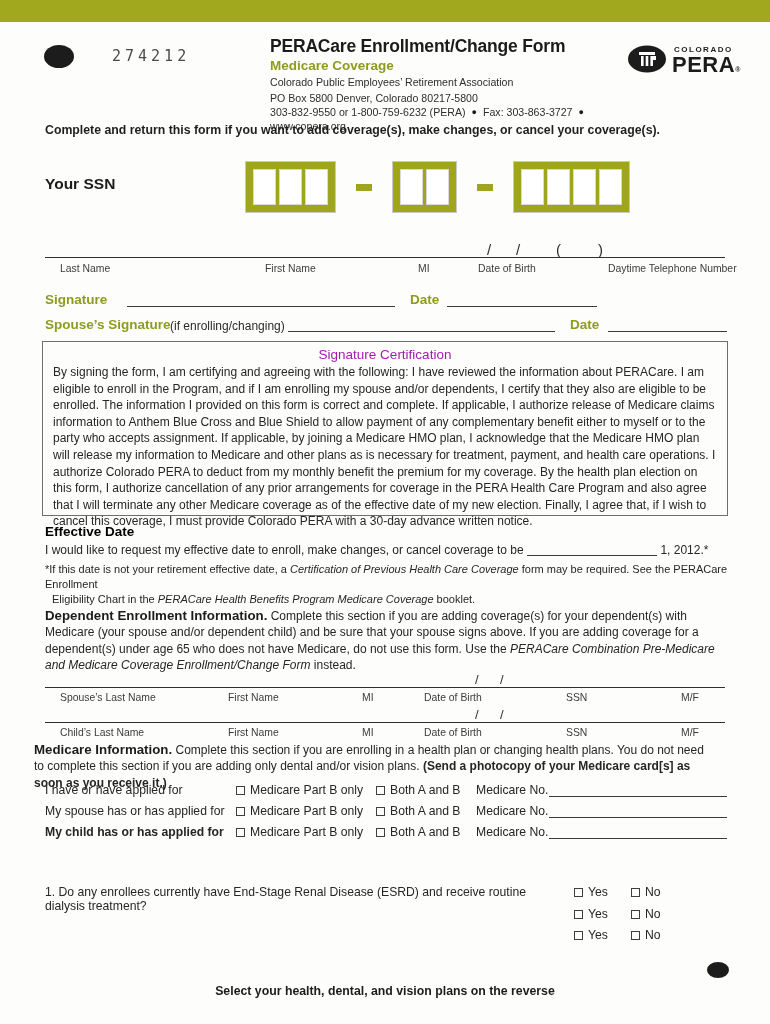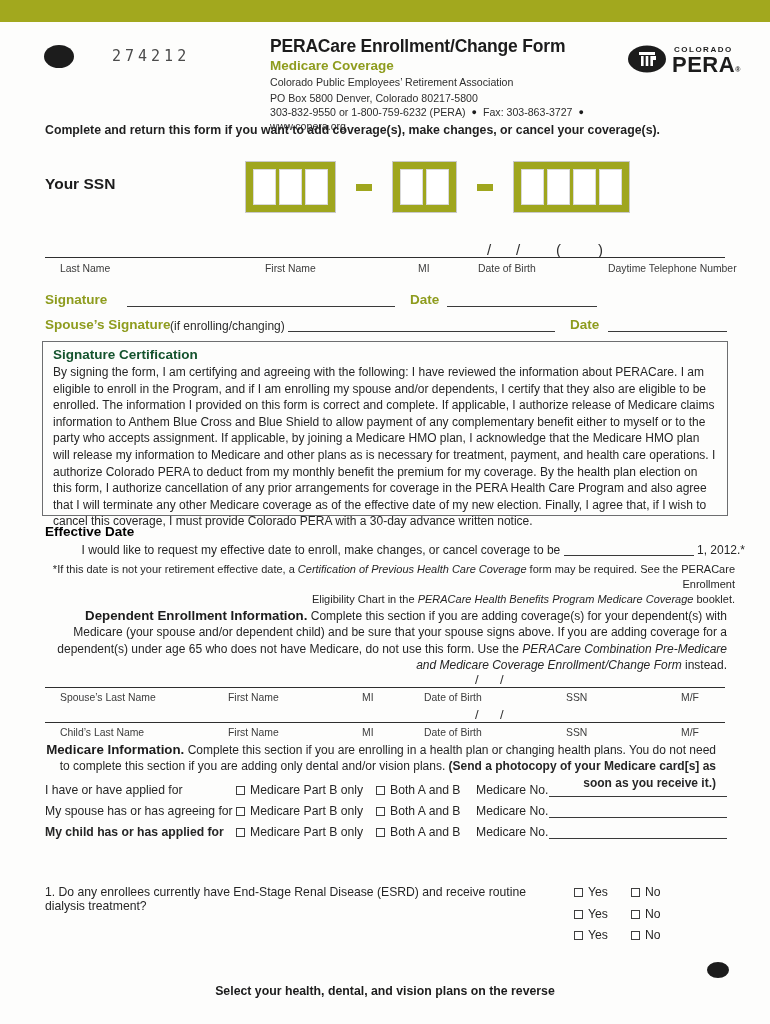--- a/index.html
+++ b/index.html
@@ -36,24 +36,24 @@
   .ssn-dash { width:16px; height:7px; background:#9FA61E; margin:0 21px; }
   .rule { position:absolute; border-bottom:1.3px solid #2f2f2f; }
   .mark { position:absolute; font-size:15px; color:#2f2f2f; }
   .ul-label { position:absolute; font-size:10.4px; color:#3c3c3c;text-align:center; }
   .sigrow { position:absolute; left:45px; width:682px; height:20px; }
   .sig-label { position:absolute; font-size:13.5px; font-weight:bold; color:#8E9C1E; white-space:nowrap; }
   .sig-note { position:absolute; font-size:12px; color:#2b2b2b; white-space:nowrap; }
   .blankline { position:absolute; border-bottom:1.3px solid #3a3a3a; height:15px; }
   .certbox { position:absolute; left:42px; top:341px; width:686px; height:175px;
              border:1.5px solid #6d6e70; padding:5px 10px 0 10px; background:#fdfdfc; }
-  .cert-title { font-size:13.5px; font-weight:bold; color:#14532d; margin-bottom:2px; }
+  .cert-title { font-size:13.5px; font-weight:normal; color:#a21caf; margin-bottom:2px;text-align:center; }
   .cert-body { font-size:12px; line-height:16.6px; color:#262626; }
   .sec-head { position:absolute; font-size:13.5px; font-weight:bold; color:#000000; }
-  .flow { position:absolute; font-size:12px; line-height:16.4px; color:#262626;text-align:right; }
+  .flow { position:absolute; font-size:12px; line-height:16.4px; color:#262626; }
   .runin-head { font-size:13.3px; font-weight:bold; color:#1c1c1c; }
   .em { font-style:italic; }
   .b { font-weight:bold; }
   .fn { font-size:11px; line-height:15px; color:#262626; }
   .inline-blank { display:inline-block; border-bottom:1.3px solid #3a3a3a; height:12px; vertical-align:-2px; }
   .checkbox { display:inline-block; width:9px; height:9px; border:1.4px solid #3f3f3f;
               margin-right:5px; vertical-align:-1px; background:#fff; }
   .med-row { position:absolute; left:45px; width:682px; height:18px; font-size:12.2px; color:#262626; }
   .med-col { position:absolute; white-space:nowrap; }
   .q-row { position:absolute; left:45px; width:682px; height:18px; font-size:12.2px; color:#262626; }
@@ -189,21 +189,21 @@
   </div>
 
   <div class="med-row" style="top:783px;">
     <span class="med-col" style="left:0;">I have or have applied for</span>
     <span class="med-col" style="left:191px;"><span class="checkbox"></span><span>Medicare Part B only</span></span>
     <span class="med-col" style="left:331px;"><span class="checkbox"></span><span>Both A and B</span></span>
     <span class="med-col" style="left:431px;">Medicare No.</span>
     <div class="blankline" style="left:504px; top:-1px; width:178px;"></div>
   </div>
   <div class="med-row" style="top:804px;">
-    <span class="med-col" style="left:0;">My spouse has or has agreeing for</span>
+    <span class="med-col" style="left:0;">My spouse has or has applied for</span>
     <span class="med-col" style="left:191px;"><span class="checkbox"></span><span>Medicare Part B only</span></span>
     <span class="med-col" style="left:331px;"><span class="checkbox"></span><span>Both A and B</span></span>
     <span class="med-col" style="left:431px;">Medicare No.</span>
     <div class="blankline" style="left:504px; top:-1px; width:178px;"></div>
   </div>
   <div class="med-row" style="top:825px;">
     <span class="med-col" style="left:0;font-weight:bold;">My child has or has applied for</span>
     <span class="med-col" style="left:191px;"><span class="checkbox"></span><span>Medicare Part B only</span></span>
     <span class="med-col" style="left:331px;"><span class="checkbox"></span><span>Both A and B</span></span>
     <span class="med-col" style="left:431px;">Medicare No.</span>

